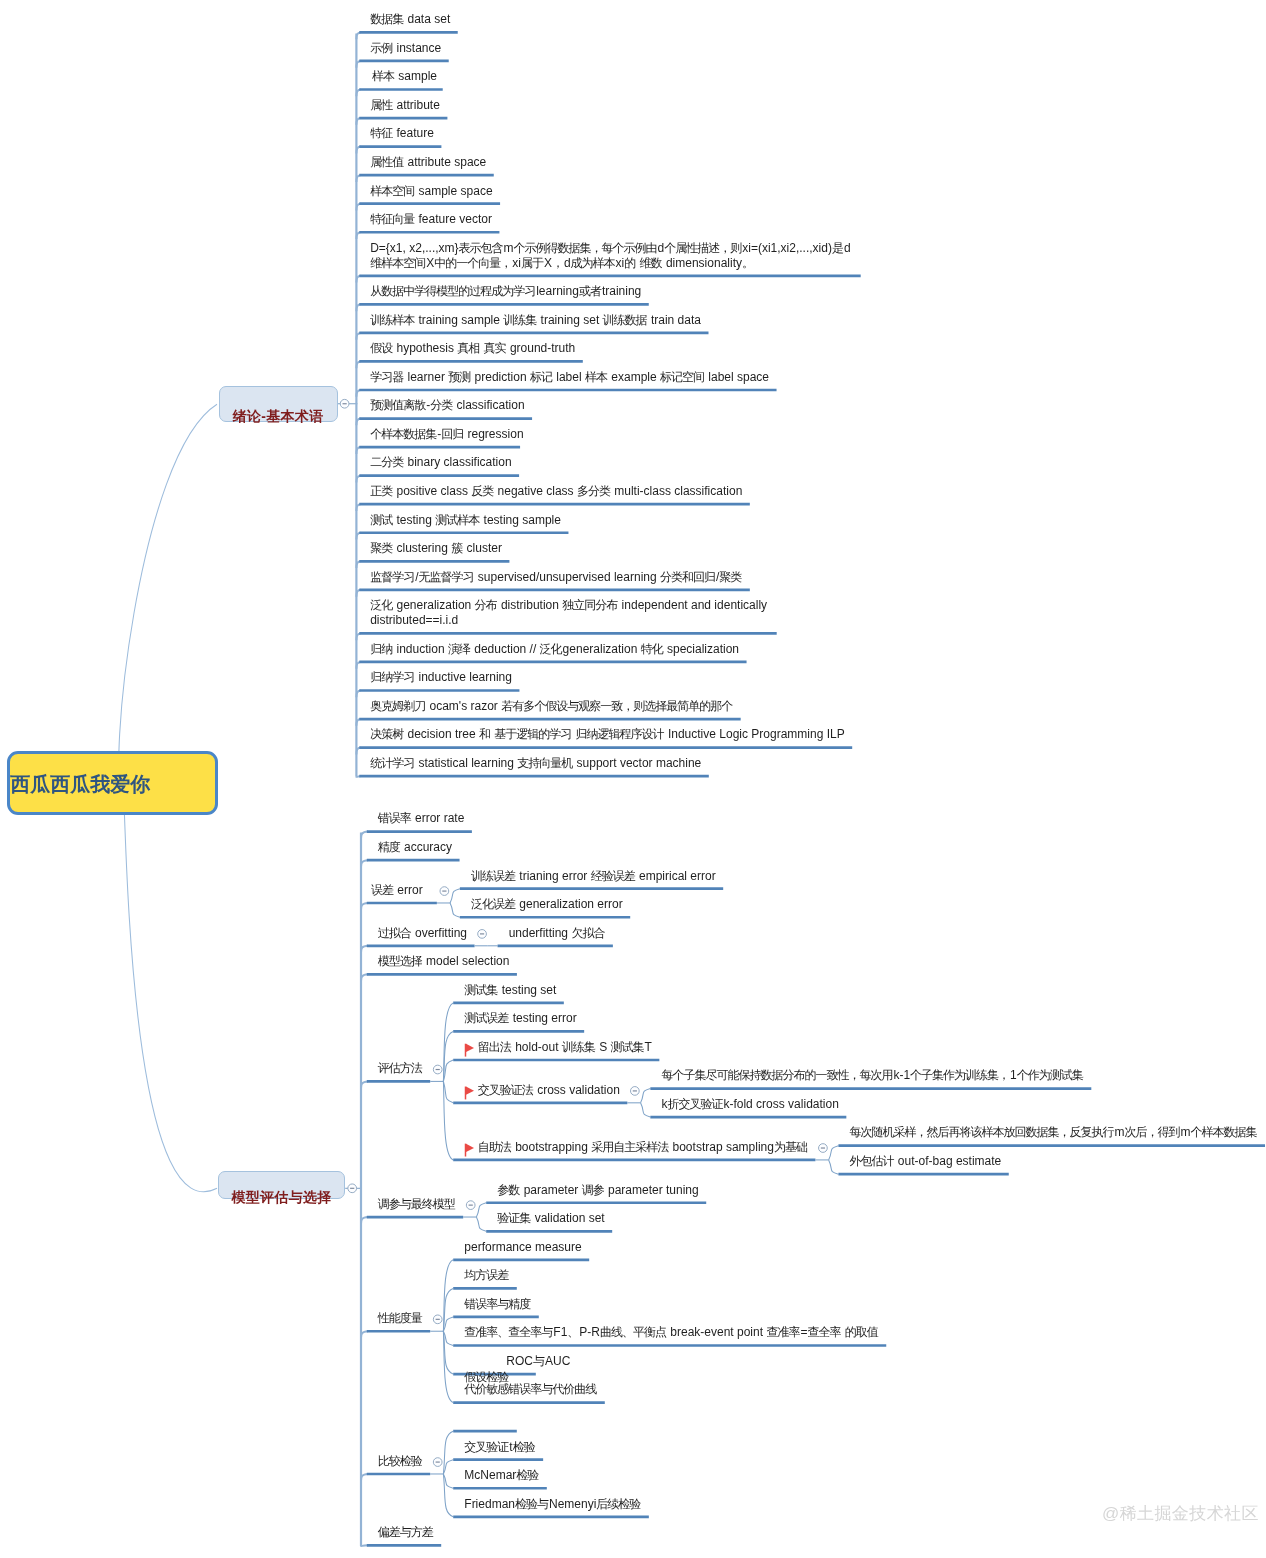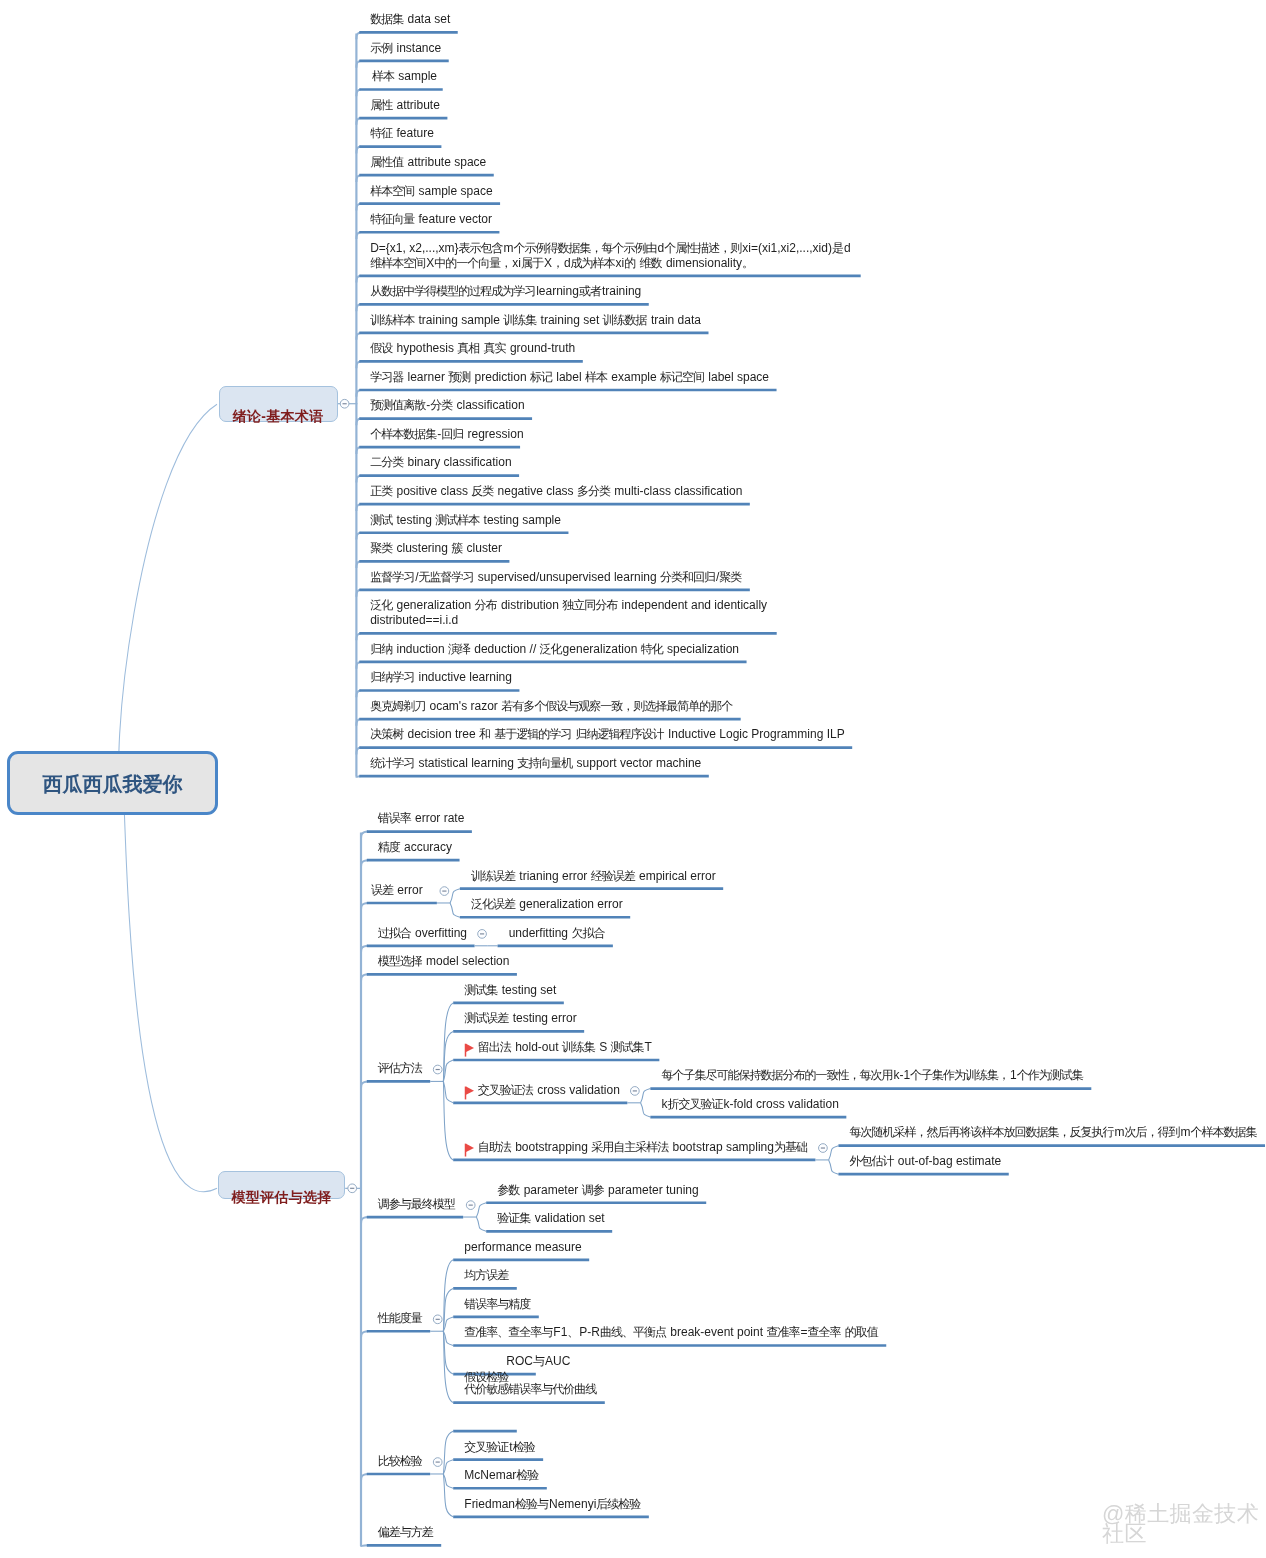--- a/index.html
+++ b/index.html
@@ -6,26 +6,26 @@
   html,body{margin:0;padding:0;background:#ffffff;}
   body{width:1266px;height:1558px;position:relative;overflow:hidden;
        font-family:"Liberation Sans",sans-serif;}
   #stage{position:absolute;left:0;top:0;width:1266px;height:1558px;}
   #wires{position:absolute;left:0;top:0;width:1266px;height:1558px;overflow:visible;}
   .lbl{position:absolute;white-space:nowrap;font-size:12px;color:#1f1f1f;line-height:15px;}
   .lbl i{font-style:normal;}
   .cjk{letter-spacing:-1px;margin-right:1px;}
   .lbl.wrap{white-space:normal;word-break:break-all;}
   .rootbox{position:absolute;box-sizing:border-box;border:3.4px solid #4a86c8;border-radius:11px;
-     background:#e5e5e5;display:flex;align-items:center;justify-content:center;z-index:3;}
+     background:#fde047;display:flex;align-items:center;z-index:3;}
   .rootbox span{font-size:20px;font-weight:bold;color:#2f5580;position:relative;top:2px;}
   .l1box{position:absolute;box-sizing:border-box;border:1px solid #a5c2de;border-radius:7px;
      background:#dbe5f1;display:flex;align-items:center;justify-content:center;z-index:3;}
   .l1box span{font-size:14px;color:#7f1d1d;letter-spacing:.3px;position:relative;top:13px;font-weight:bold;}
-  .wm{position:absolute;font-size:22px;color:#d6d6d6;letter-spacing:0.4px;line-height:20px;}
+  .wm{position:absolute;font-size:17px;color:#d6d6d6;letter-spacing:0.4px;line-height:20px;}
 </style>
 </head>
 <body>
 
 <div id="stage">
   <svg id="wires" viewBox="0 0 1266 1558">
       <path d="M337.6,403.75 H357.4" stroke="#7fa3c8" stroke-width="1.05" fill="none"></path>
       <g>
         <circle cx="344.6" cy="403.75" r="4.35" fill="#fcfdff" stroke="#8fa6c0" stroke-width="0.95"></circle>
         <path d="M342.5,403.75 H346.70000000000005" stroke="#7b879b" stroke-width="1.15"></path>

